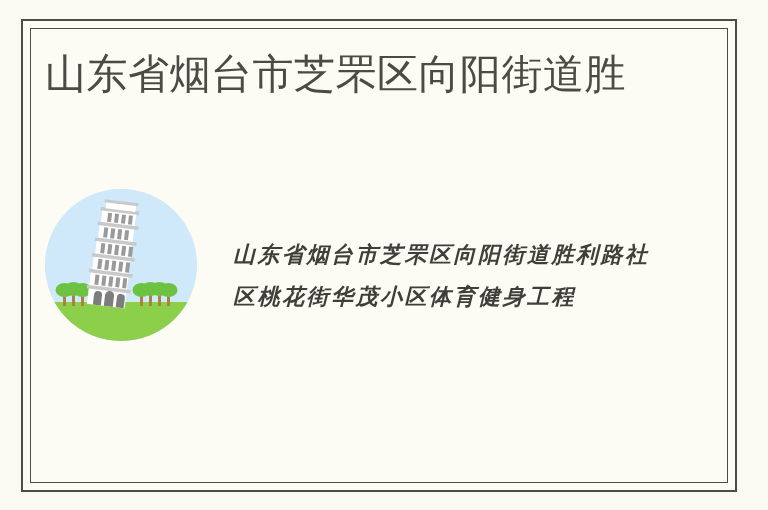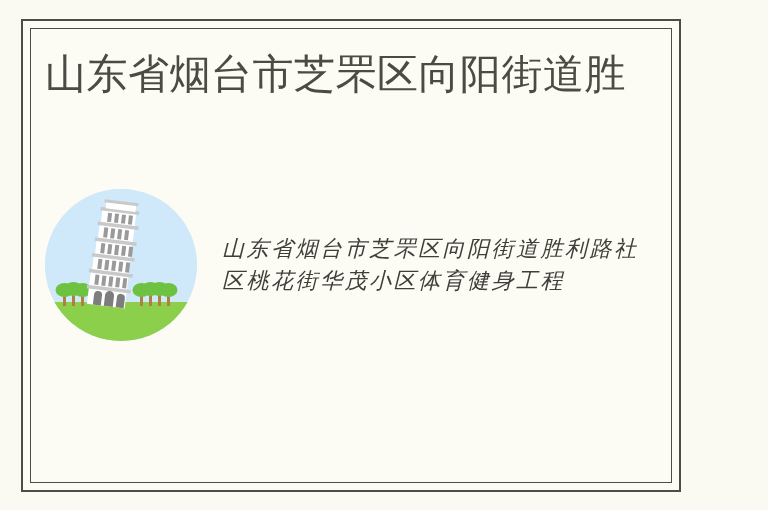--- a/index.html
+++ b/index.html
@@ -11,21 +11,21 @@
     height: 510px;
     background: #fbfaf2;
     font-family: "Liberation Sans", "DejaVu Sans", sans-serif;
     overflow: hidden;
   }
 
   .card {
     position: absolute;
     left: 21px;
     top: 19px;
-    width: 660px;
+    width: 716px;
     height: 473px;
     border: 2px solid #4d4d44;
     box-sizing: border-box;
     background: #fcfbf4;
   }
 
   .card-inner {
     position: absolute;
     left: 7px;
     top: 7px;
@@ -74,29 +74,29 @@
     background: #cfe9fa;
   }
 
   .thumb svg {
     display: block;
     width: 152px;
     height: 152px;
   }
 
   .desc {
-    margin-left: 25px;
+    margin-left: 36px;
     flex: 1 1 auto;
     color: #3f3f38;
     font-size: 22px;
-    line-height: 32px;
+    line-height: 42px;
     letter-spacing: 2.5px;
     font-family: "DejaVu Serif", "Liberation Serif", serif;
     font-style: italic;
-    font-weight: 400;
+    font-weight: 700;
     padding-top: 44px;
     max-width: 430px;
     word-break: break-all;
   }
 </style>
 </head>
 <body>
 
 <div class="card">
   <div class="card-inner"></div>

